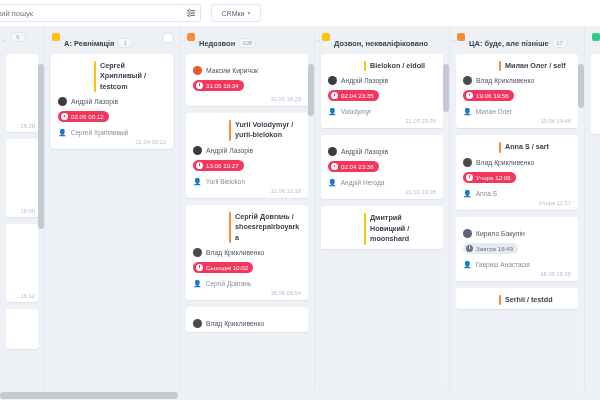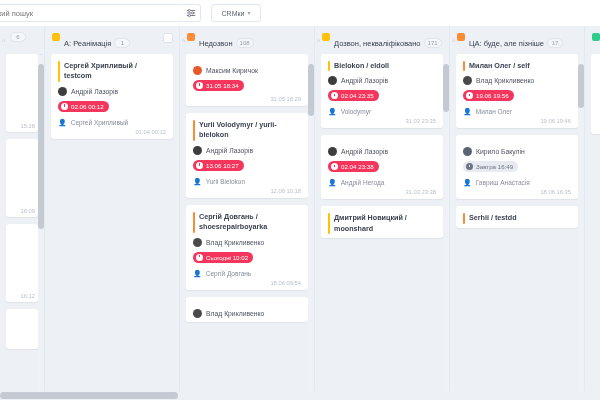--- a/index.html
+++ b/index.html
@@ -81,21 +81,21 @@
     display: flex; align-items: flex-start;
     padding: 6px 6px 0 7px;
     gap: 4px;
     position: relative;
   }
   .col-swatch {
     width: 8px; height: 8px; border-radius: 2px;
     flex: 0 0 8px; margin-top: 1px;
   }
   .col-title {
-    font-size: 7.5px; font-weight: normal; color: #3a4250;
+    font-size: 7.5px; font-weight: bold; color: #3a4250;
     line-height: 1.35;
     display: inline;
   }
   .col-count {
     display: inline-block;
     min-width: 16px; height: 10px;
     border: 1px solid #e0e4ec; border-radius: 6px;
     background: #f4f6fa;
     font-size: 6px; color: #98a0b0;
     text-align: center; line-height: 9px;
@@ -122,21 +122,21 @@
 
   
   .card {
     background: #ffffff;
     border-radius: 3px;
     box-shadow: 0 1px 1px rgba(40,50,70,.07);
     margin-bottom: 7px;
     padding: 7px 7px 4px 7px;
     position: relative;
   }
-  .card-title-row { display: flex; gap: 4px; }
+  .card-title-row { display: flex; gap: 4px; margin-left: 36px; }
   .card-accent {
     flex: 0 0 2px; width: 2px;
     background: #ffb22b; border-radius: 1px;
     align-self: stretch;
   }
   .card-title {
     font-size: 7.2px; font-weight: bold; color: #3a4250;
     line-height: 1.45;
     word-break: break-word;
   }
@@ -397,20 +397,33 @@
           </div><div class="card-row">
             <span class="avatar" style="background:#4a4a4a"></span>
             <span class="manager-name">Влад Крикливенко</span>
           </div><div class="badge overdue">
             <span class="clock"></span>
             <span>19.06 19:56</span>
           </div><div class="contact-row">
             <span class="contact-icon">👤</span>
             <span class="contact-name">Милан Олег</span>
           </div><div class="card-time">19.06 19:46</div></div>
+        <div class="card"><div class="card-title-row">
+            <span class="card-accent" style="background:#fb8c35"></span>
+            <span class="card-title">Anna S / sart</span>
+          </div><div class="card-row">
+            <span class="avatar" style="background:#4a4a4a"></span>
+            <span class="manager-name">Влад Крикливенко</span>
+          </div><div class="badge overdue">
+            <span class="clock"></span>
+            <span>Учора 12:06</span>
+          </div><div class="contact-row">
+            <span class="contact-icon">👤</span>
+            <span class="contact-name">Anna S</span>
+          </div><div class="card-time">Учора 11:57</div></div>
         <div class="card"><div class="card-row">
             <span class="avatar" style="background:#5b6474"></span>
             <span class="manager-name">Кирило Бакулін</span>
           </div><div class="badge future">
             <span class="clock"></span>
             <span>Завтра 16:49</span>
           </div><div class="contact-row">
             <span class="contact-icon">👤</span>
             <span class="contact-name">Гавриш Анастасія</span>
           </div><div class="card-time">18.06 16:35</div></div>

